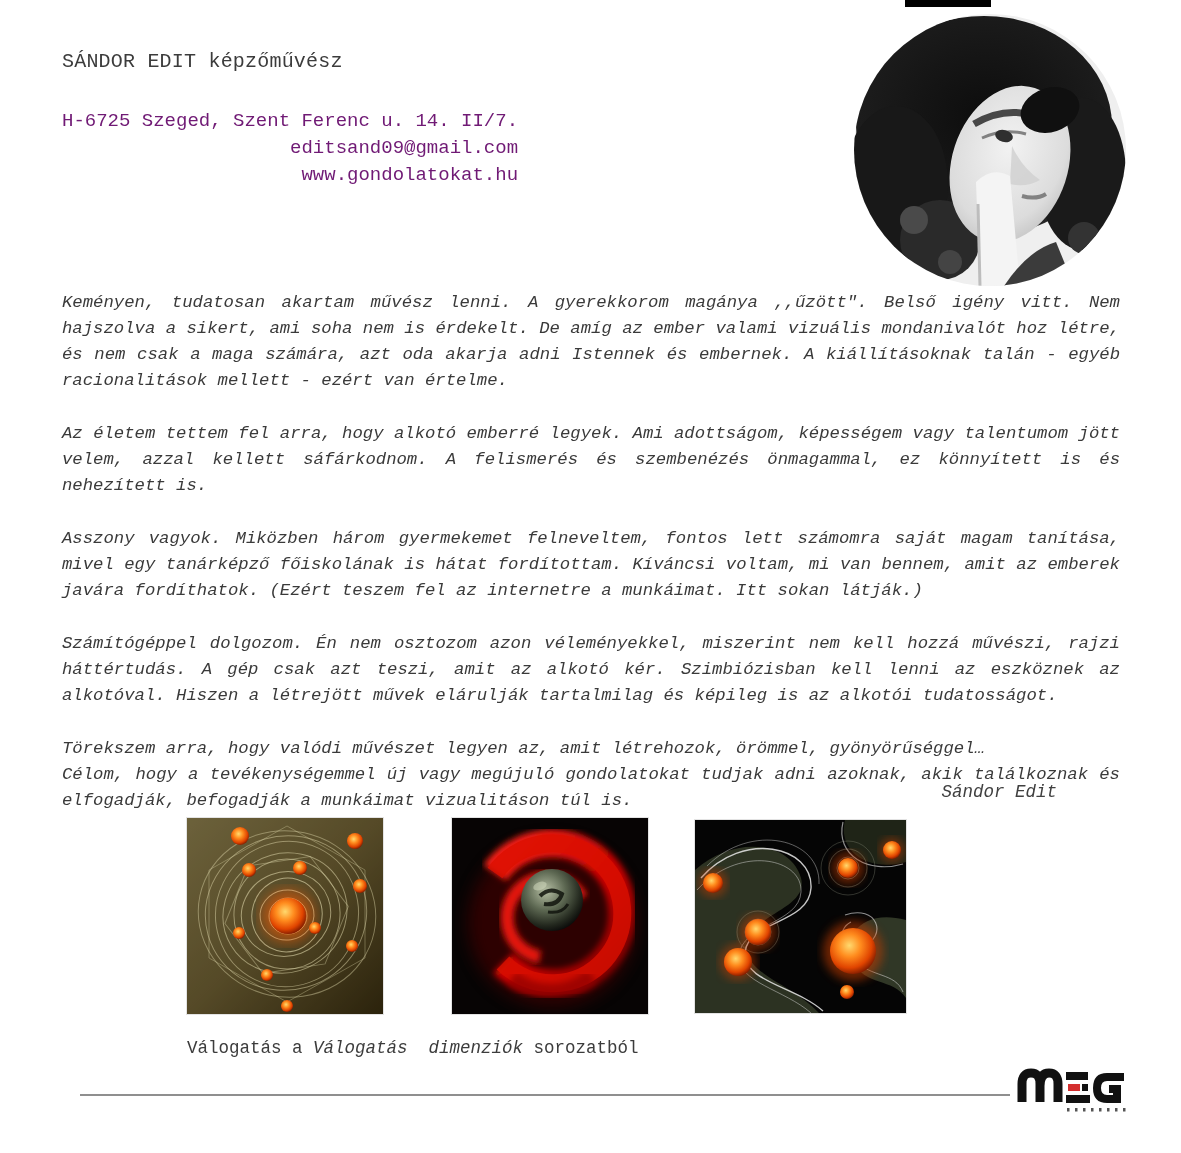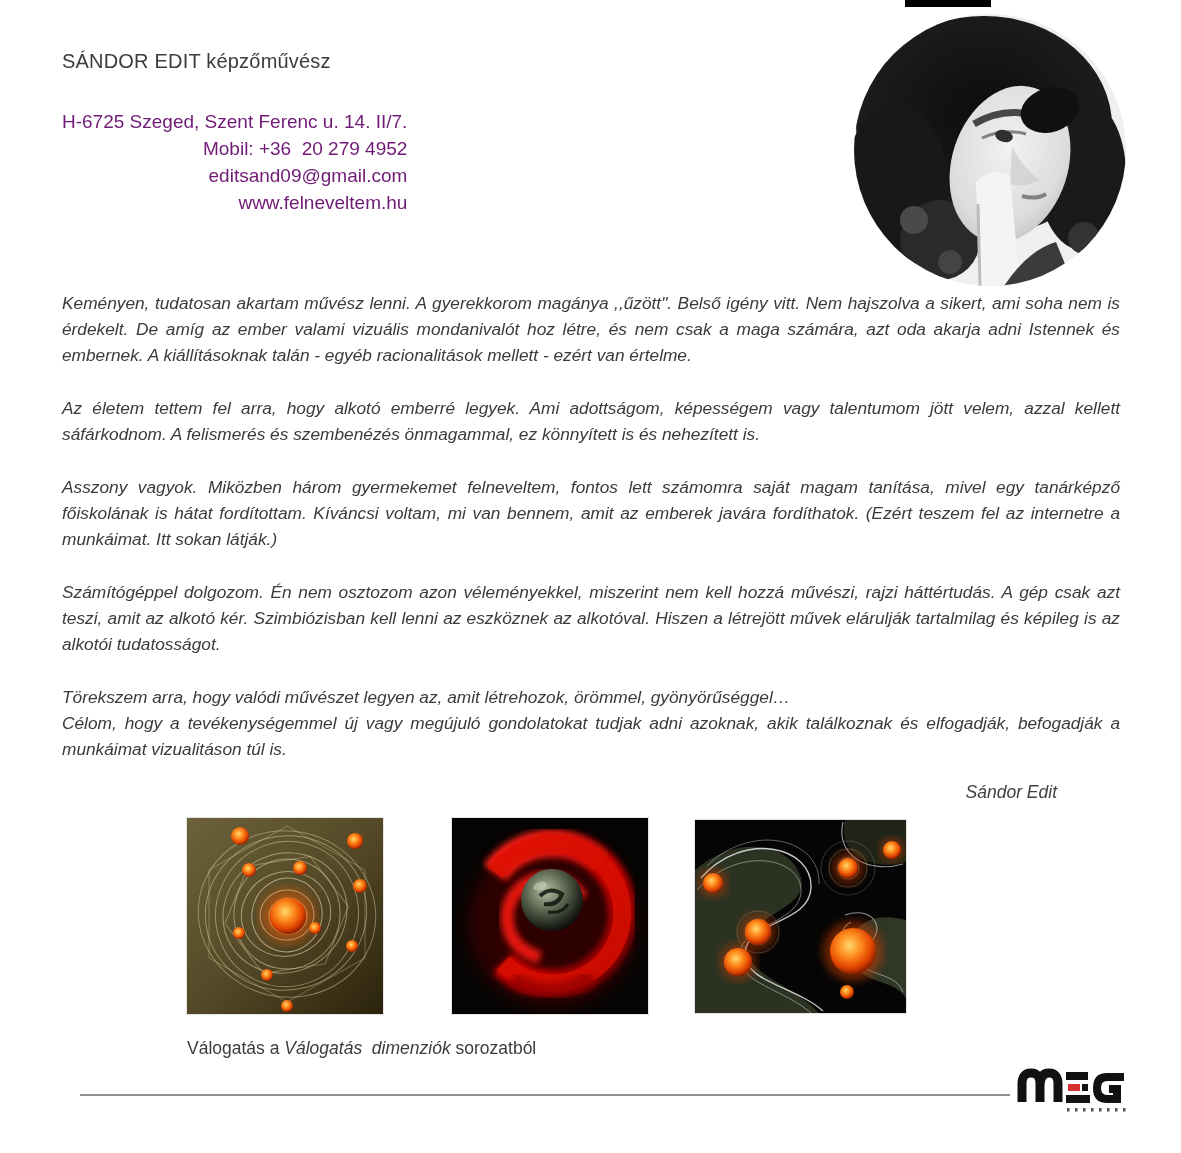--- a/index.html
+++ b/index.html
@@ -1,18 +1,18 @@
 <!DOCTYPE html>
 <html><head>
 <meta charset="utf-8">
 <style>
   html,body{margin:0;padding:0;background:#ffffff;}
   .page{
     position:relative;width:1181px;height:1153px;background:#ffffff;
-    font-family:Liberation Sans, sans-serif;color:#3a3a3a;overflow:hidden;
+    font-family:Liberation Mono, monospace;color:#3a3a3a;overflow:hidden;
   }
   .topbar{position:absolute;left:905px;top:0;width:86px;height:7px;background:#000;}
   .header-name{position:absolute;left:62px;top:50px;font-size:20px;color:#3c3c3c;letter-spacing:.2px;white-space:pre-wrap;}
   .contact{position:absolute;left:62px;top:108px;font-size:19px;line-height:27px;color:#701a75;text-align:right;}
   .contact div{white-space:pre-wrap;}
   .portrait{position:absolute;left:854px;top:14px;width:272px;height:272px;}
   .bio{position:absolute;left:62px;top:290px;width:1058px;font-size:17.3px;font-style:italic;
        line-height:26px;text-align:justify;color:#3a3a3a;}
   .bio p{margin:0 0 27px 0;white-space:pre-wrap;}
   .bio .closing p{margin:0;}
@@ -33,23 +33,22 @@
 <body>
 
 <div class="page">
 
   <div class="topbar"></div>
 
   <div class="header-name">SÁNDOR EDIT képzőművész</div>
 
   <div class="contact">
     <div>H-6725 Szeged, Szent Ferenc u. 14. II/7.</div>
-    <div>Mobil: +36  20 279 4952</div>
     <div>editsand09@gmail.com</div>
-    <div>www.felneveltem.hu</div>
+    <div>www.gondolatokat.hu</div>
   </div>
 
   <div class="portrait">
     <svg viewBox="0 0 272 272">
       <defs>
         <clipPath id="pc">
             <circle cx="136" cy="136" r="136"></circle>
           </clipPath>
         <radialGradient id="faceg" cx="45%" cy="40%" r="70%">
           <stop offset="0" stop-color="#f2f2f2"></stop>

